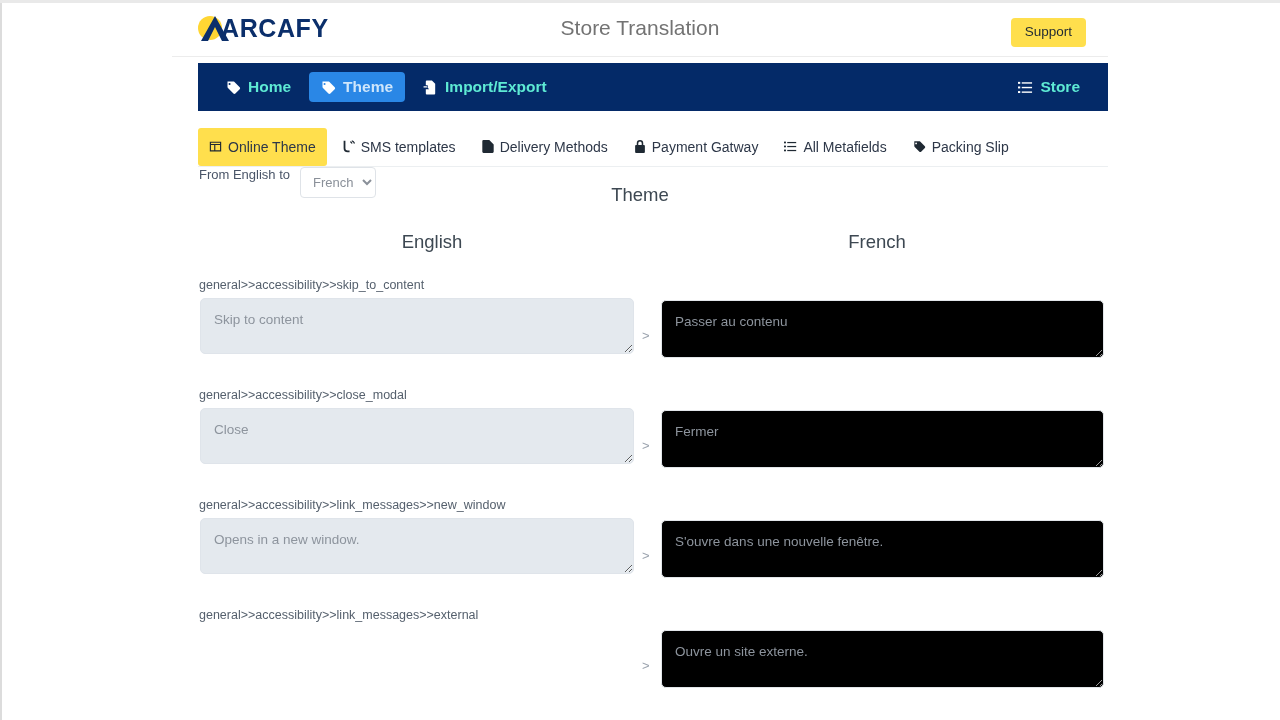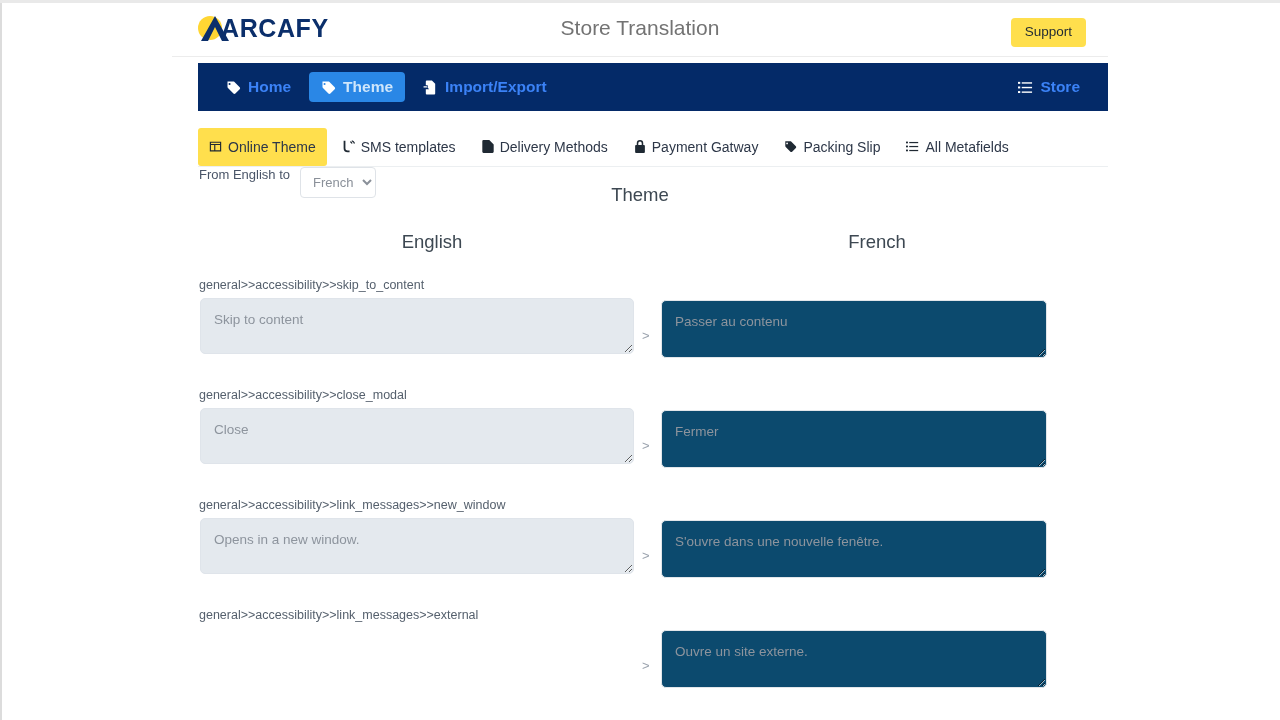--- a/index.html
+++ b/index.html
@@ -122,21 +122,21 @@
   }
   .nav-left { display: flex; align-items: center; gap: 6px; }
   .nav-right { margin-left: auto; display: flex; align-items: center; }
 
   .nav-item {
     display: flex;
     align-items: center;
     gap: 7px;
     padding: 6px 12px;
     border-radius: 4px;
-    color: #3b82f6;
+    color: #5eead4;
     font-size: 15.5px;
     font-weight: bold;
     cursor: pointer;
     white-space: nowrap;
   }
   .nav-item.active {
     background: #2a87e6;
     color: #cfe6fb;
   }
   .nav-item svg { display: block; flex: none; }
@@ -256,23 +256,23 @@
   }
   .ta.en {
     left: 28px;
     width: 434px;
     height: 56px;
     background: #e4e9ee;
     border: 1px solid #dfe4ea;
   }
   .ta.fr {
     left: 489px;
-    width: 386px;
+    width: 443px;
     height: 58px;
-    background: #0c4a6e;
+    background: #000000;
     border: 1px solid #e2e6ea;
     top: 22px;
   }
   .arrow {
     position: absolute;
     left: 470px;
     top: 50px;
     font-size: 13px;
     color: #9aa2ad;
   }
@@ -389,42 +389,42 @@
         <svg width="12" height="13" viewBox="0 0 14 16">
             <path fill="#1f2933" d="M7 0a4 4 0 0 0-4 4v2H2.2A1.2 1.2 0 0 0 1 7.2v7.6A1.2 1.2 0 0 0 2.2 16h9.6a1.2 1.2 0 0 0 1.2-1.2V7.2A1.2 1.2 0 0 0 11.8 6H11V4a4 4 0 0 0-4-4zm0 1.9A2.1 2.1 0 0 1 9.1 4v2H4.9V4A2.1 2.1 0 0 1 7 1.9z"></path>
           </svg>
       </span>
       <span>Payment Gatway</span>
     </div>
 
     <div class="subtab">
       <span>
         <svg width="13" height="13" viewBox="0 0 16 16">
-            <path fill="#1f2933" d="M1.5 1.5h6.2c.4 0 .8.2 1.1.4l5.8 5.8c.6.6.6 1.5 0 2.1l-4.6 4.6c-.6.6-1.5.6-2.1 0L2.1 8.6a1.6 1.6 0 0 1-.5-1.1V1.5zm2.3 1.6a1.1 1.1 0 1 0 0 2.2 1.1 1.1 0 0 0 0-2.2z"></path>
-          </svg>
-      </span>
-      <span>Packing Slip</span>
-    </div>
-
-    <div class="subtab">
-      <span>
-        <svg width="13" height="13" viewBox="0 0 16 16">
             <g fill="#1f2933">
               <rect x="0" y="2" width="2.4" height="2.1"></rect>
               <rect x="4" y="2.4" width="11" height="1.5"></rect>
               <rect x="0" y="6.9" width="2.4" height="2.1"></rect>
               <rect x="4" y="7.3" width="11" height="1.5"></rect>
               <rect x="0" y="11.8" width="2.4" height="2.1"></rect>
               <rect x="4" y="12.2" width="11" height="1.5"></rect>
             </g>
           </svg>
       </span>
       <span>All Metafields</span>
     </div>
 
+    <div class="subtab">
+      <span>
+        <svg width="13" height="13" viewBox="0 0 16 16">
+            <path fill="#1f2933" d="M1.5 1.5h6.2c.4 0 .8.2 1.1.4l5.8 5.8c.6.6.6 1.5 0 2.1l-4.6 4.6c-.6.6-1.5.6-2.1 0L2.1 8.6a1.6 1.6 0 0 1-.5-1.1V1.5zm2.3 1.6a1.1 1.1 0 1 0 0 2.2 1.1 1.1 0 0 0 0-2.2z"></path>
+          </svg>
+      </span>
+      <span>Packing Slip</span>
+    </div>
+
   </div>
 
   <div class="content">
 
     <div class="lang-row">
       <span class="lang-label">From English to</span>
       <select class="lang-select">
         <option>French</option>
       </select>
       <div class="section-title">Theme</div>

